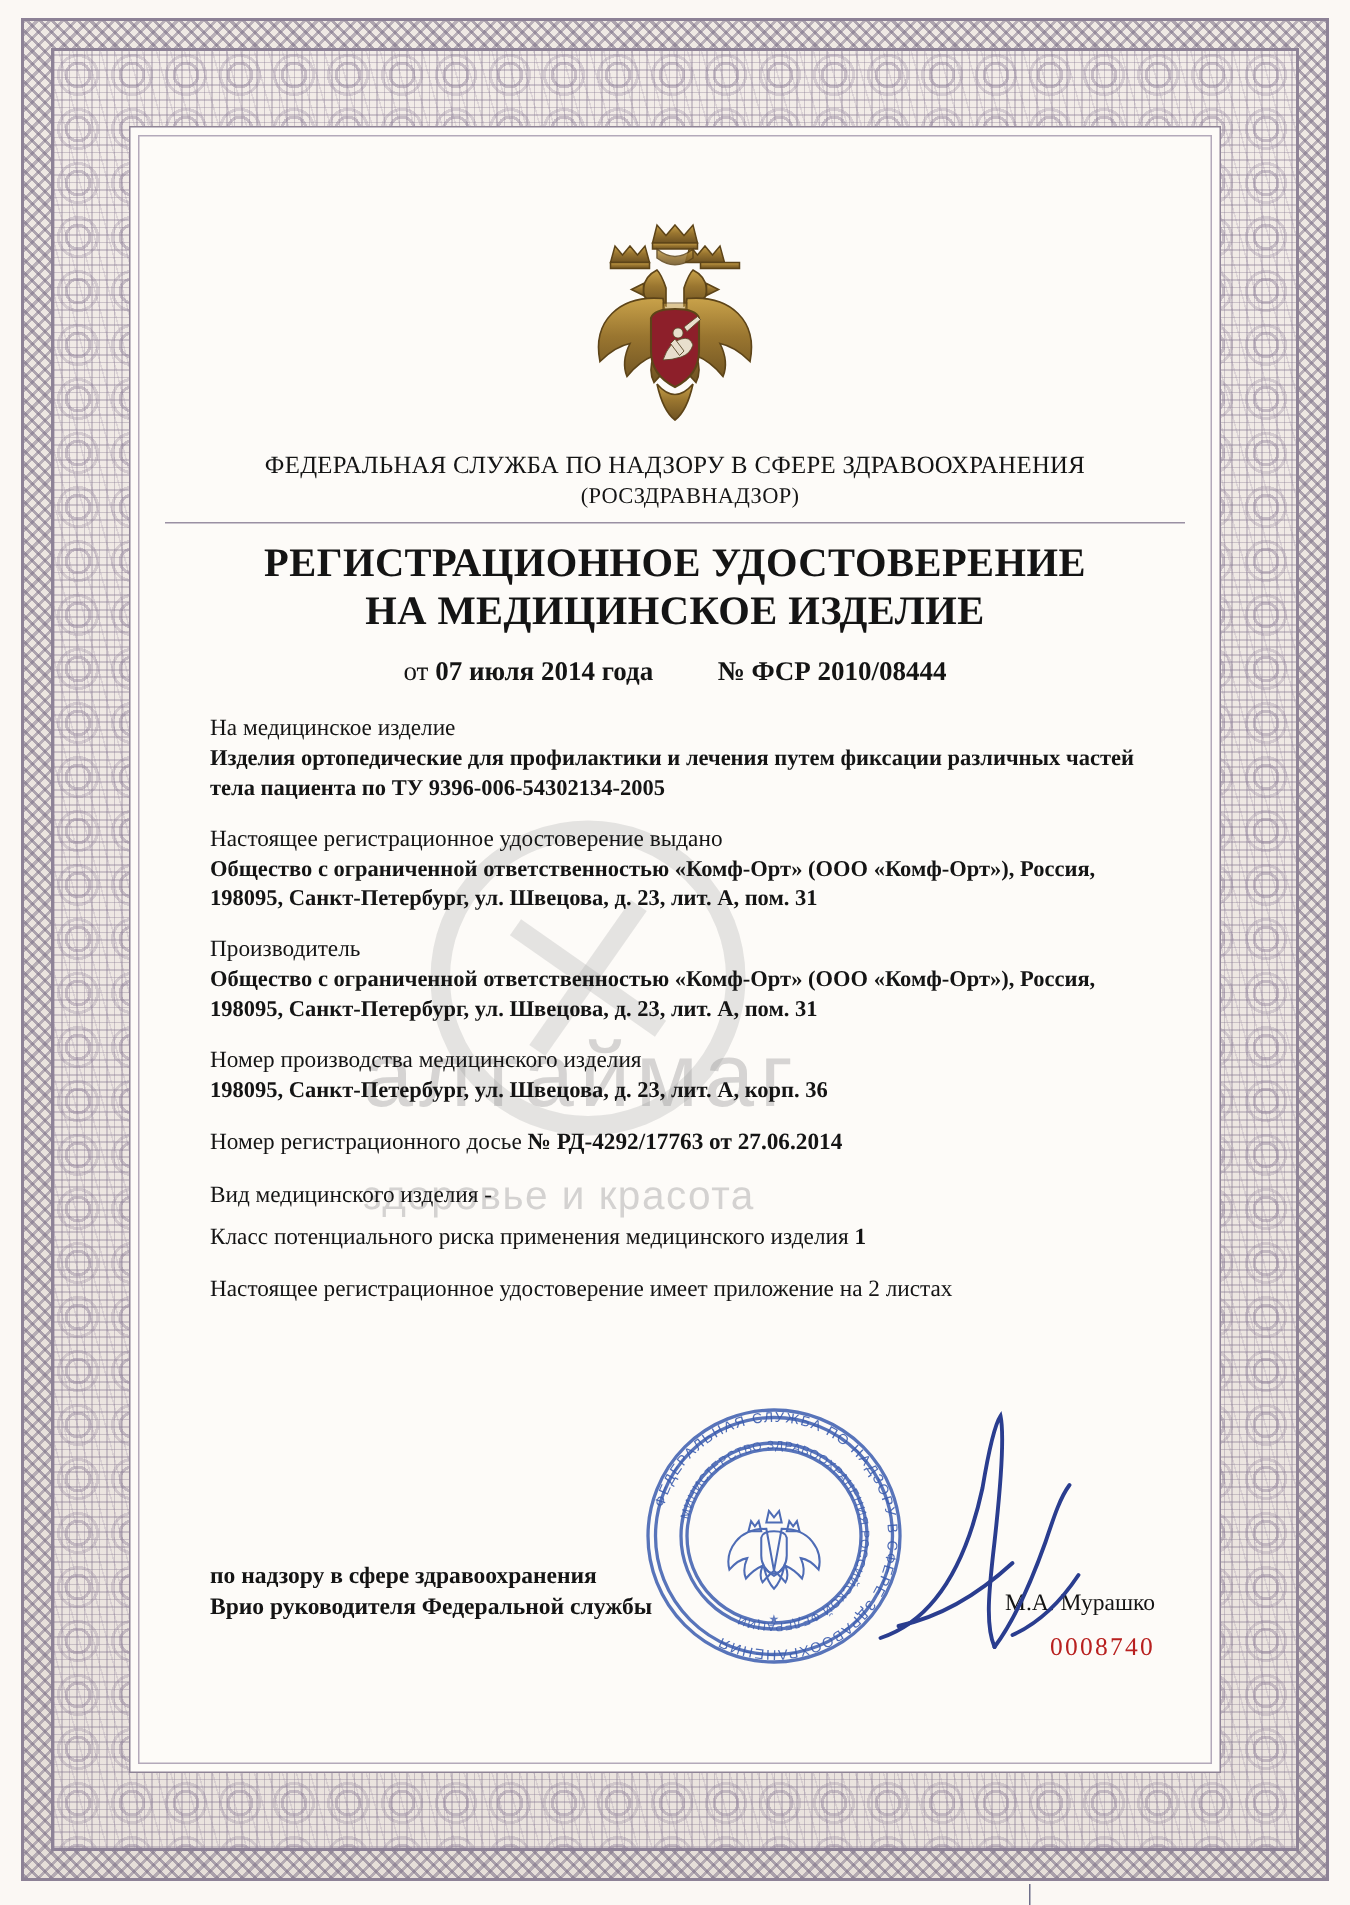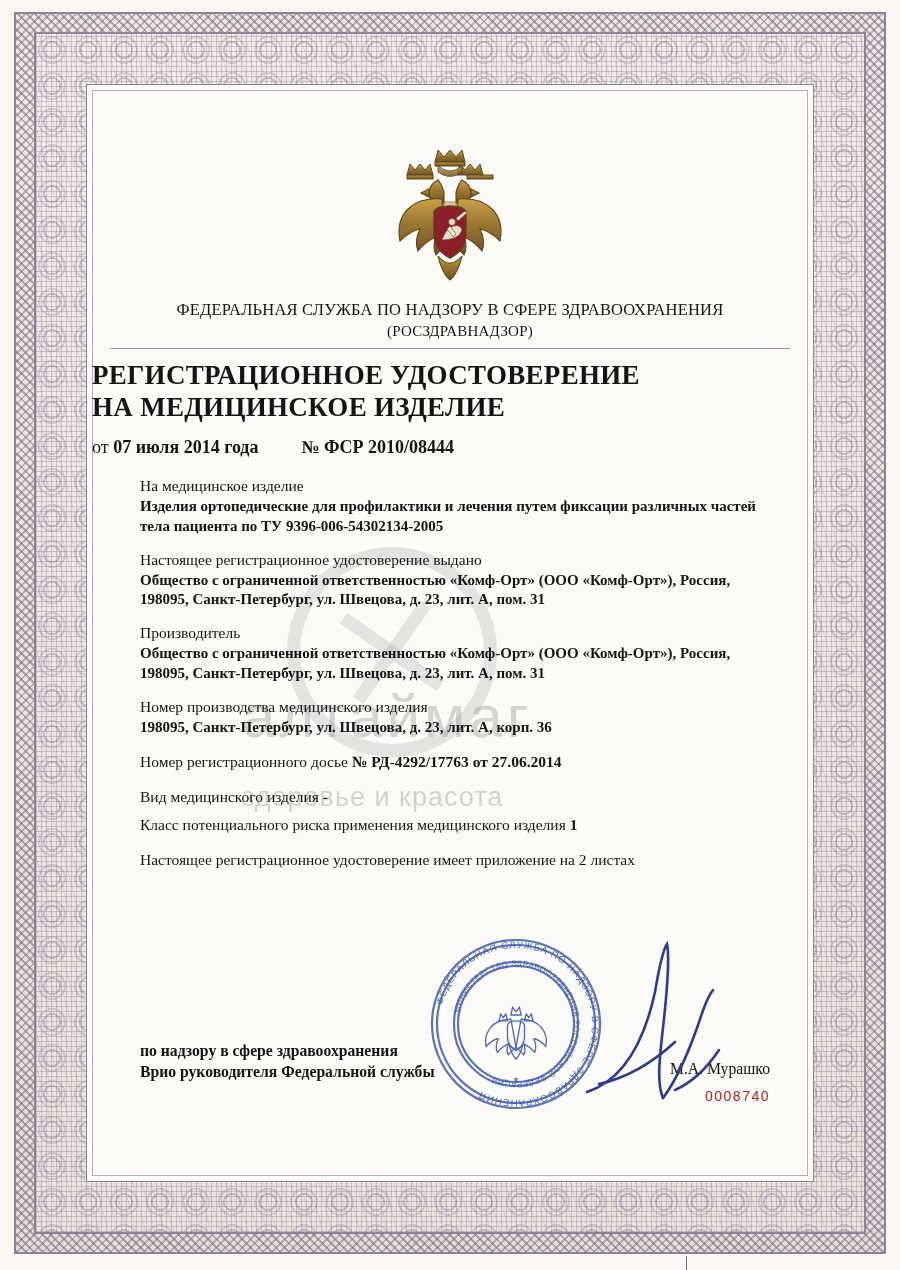--- a/index.html
+++ b/index.html
@@ -173,34 +173,34 @@
     height: 1px;
     background: #9a90a3;
     z-index: 6;
   }
 
   .title {
     position: absolute;
     top: 268px;
     left: 0;
     width: 716px;
-    text-align: left;
+    text-align: center;
     font-weight: bold;
     font-size: 27px;
     line-height: 1.18;
     letter-spacing: .3px;
     z-index: 6;
   }
 
   .doc-meta {
     position: absolute;
     top: 345px;
     left: 0;
     width: 716px;
-    text-align: left;
+    text-align: center;
     font-size: 18px;
     font-weight: bold;
     z-index: 6;
   }
   .doc-meta .date-prefix { font-weight: normal; }
   .doc-meta .num-gap { display: inline-block; width: 34px; }
 
   .body {
     position: absolute;
     top: 385px;
@@ -253,22 +253,22 @@
   .sign-name {
     position: absolute;
     right: 0;
     top: 20px;
     font-size: 15.7px;
   }
   .sign-number {
     position: absolute;
     right: 0;
     top: 48px;
-    font-family: Liberation Sans, sans-serif;
-    font-size: 14px;
+    font-family: Liberation Serif, serif;
+    font-size: 17px;
     letter-spacing: 1.5px;
     color: #b8201f;
     margin-left: 32px;
   }
 
   
   .stamp {
     position: absolute;
     left: 330px;
     top: 838px;

